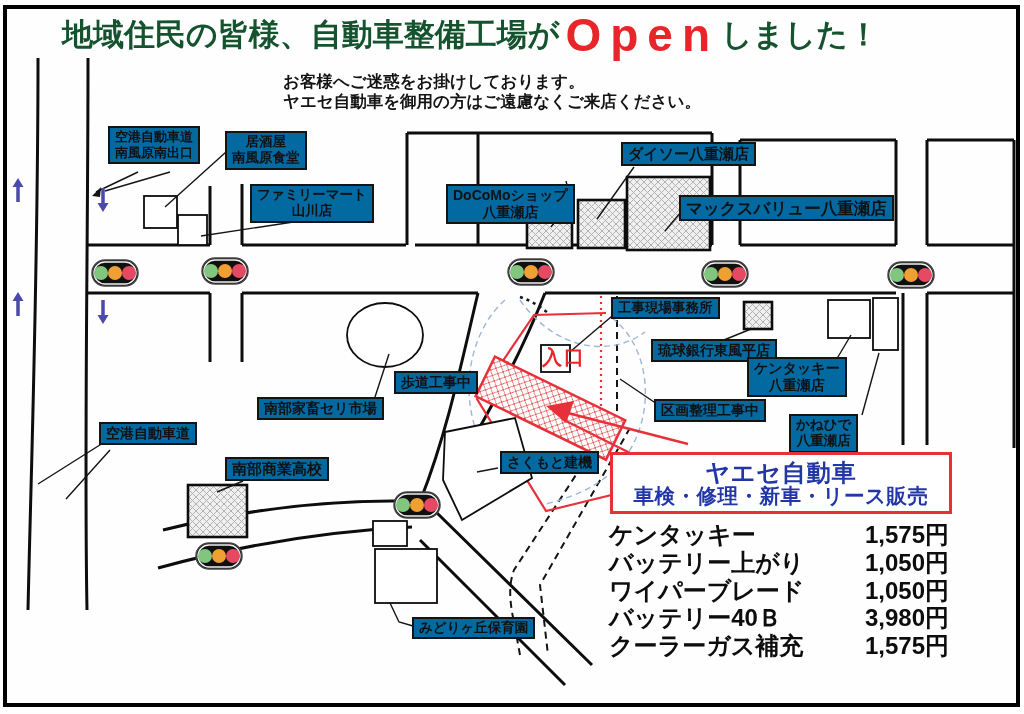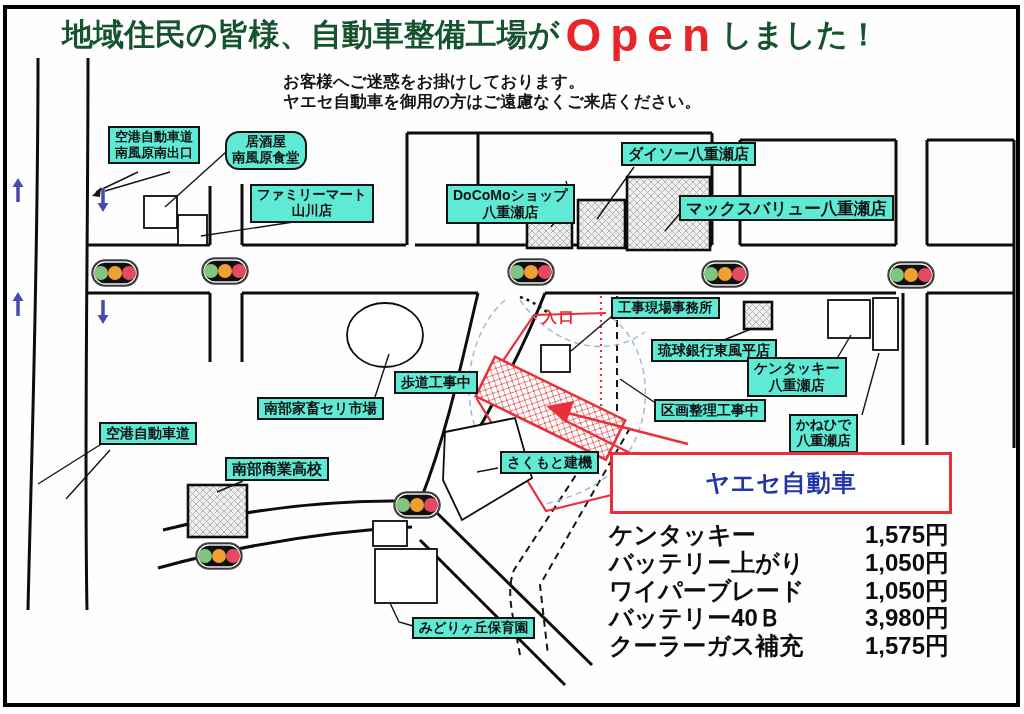--- a/index.html
+++ b/index.html
@@ -6,25 +6,25 @@
   #stage{position:relative;width:1024px;height:714px;background:#fefefe;overflow:hidden;
          font-family:"Liberation Sans","DejaVu Sans",sans-serif;color:#111;}
   #frame{position:absolute;left:3px;top:5px;right:4px;bottom:7px;border:4px solid #000;z-index:0;}
   #mapsvg{position:absolute;left:0;top:0;z-index:1;}
   #title{position:absolute;left:62px;top:12px;width:912px;display:flex;align-items:center;
          white-space:nowrap;z-index:3;}
   .t-black{font-size:31px;font-weight:800;letter-spacing:0px;color:#14532d;}
   .t-red{font-size:46px;font-weight:800;color:#e8262a;letter-spacing:9px;margin:0 2px 0 6px;line-height:1;}
   #notice{position:absolute;left:283px;top:72px;z-index:3;font-size:16.5px;font-weight:600;
           line-height:1.2;color:#141414;}
-  .mlabel{position:absolute;background:#5eead4;border:2px solid #141414;padding:1px 5px;
+  .mlabel{position:absolute;background:#0369a1;border:2px solid #141414;padding:1px 5px;
           font-size:13px;line-height:1.22;text-align:center;white-space:pre-line;
           font-weight:600;color:#111;z-index:4;}
   .nolabelbox{position:absolute;background:transparent;border:none;z-index:4;white-space:pre-line;}
-  #entrance{color:#e8262a;font-size:15px;font-weight:800;letter-spacing:2px;}
+  #entrance{color:#e8262a;font-size:20px;font-weight:800;letter-spacing:2px;margin-top:36px;}
   #shopbox{position:absolute;left:610px;top:452px;width:336px;height:56px;background:#fff;
            border:3px solid #e8303a;z-index:5;display:flex;flex-direction:column;
            align-items:center;justify-content:center;line-height:1.05;}
   #shopline1{display:flex;align-items:flex-end;gap:25px;white-space:nowrap;}
   .shop-name{color:#2336a8;font-size:24px;font-weight:800;letter-spacing:1px;}
   .shop-phone{color:#d9161f;font-size:25px;font-weight:800;}
   .phone-ico{color:#d9161f;font-size:19px;font-weight:700;margin-right:2px;}
   .shop-services{color:#2336a8;font-size:20.5px;font-weight:800;letter-spacing:0.5px;}
   #prices{position:absolute;left:609px;top:521px;width:340px;z-index:5;}
   .price-row{display:flex;justify-content:space-between;font-size:24px;font-weight:600;
@@ -216,21 +216,21 @@
         </g>
         <g>
           <line x1="103" y1="300" x2="103" y2="318" stroke="#4a4aad" stroke-width="3.5"></line>
           <polygon points="103,324 97.5,315 108.5,315" fill="#4a4aad"></polygon>
         </g>
       </g>
   </svg>
 
   <div class="mlabel" style="left:108px;top:126px;">空港自動車道
 南風原南出口</div>
-  <div class="mlabel" style="left:225px;top:131px;font-size:13.5px;border-radius:14px;">居酒屋
+  <div class="mlabel" style="left:225px;top:131px;font-size:13.5px;">居酒屋
 南風原食堂</div>
   <div class="mlabel" style="left:250px;top:184px;font-size:13.5px;">ファミリーマート
 山川店</div>
   <div class="mlabel" style="left:446px;top:162px;font-size:14px;font-weight:700;margin-top:22px;">DoCoMoショップ
 八重瀬店</div>
   <div class="mlabel" style="left:621px;top:142px;font-size:15px;font-weight:700;">ダイソー八重瀬店</div>
   <div class="mlabel" style="left:679px;top:195px;font-size:16.5px;font-weight:700;">マックスバリュー八重瀬店</div>
   <div class="mlabel" style="left:611px;top:297px;font-size:13.5px;">工事現場事務所</div>
   <div class="mlabel" style="left:651px;top:339px;font-size:14px;font-weight:700;">琉球銀行東風平店</div>
   <div class="mlabel" style="left:747px;top:357px;font-size:14px;">ケンタッキー
@@ -243,20 +243,21 @@
   <div class="mlabel" style="left:99px;top:422px;font-size:14px;">空港自動車道</div>
   <div class="mlabel" style="left:225px;top:457px;font-size:15px;">南部商業高校</div>
   <div class="mlabel" style="left:500px;top:451px;font-size:14px;">さくもと建機</div>
   <div class="mlabel" style="left:412px;top:617px;font-size:13.5px;">みどりヶ丘保育園</div>
   <div class="nolabelbox" id="entrance" style="left:542px;top:308px;">入口</div>
 
   <div id="shopbox">
     <div id="shopline1">
       <span class="shop-name">ヤエセ自動車</span>
     </div>
+    <div class="shop-services">車検・修理・新車・リース販売</div>
   </div>
 
   <div id="prices">
     <div class="price-row">
       <span>ケンタッキー</span>
       <span>1,575円</span>
     </div>
     <div class="price-row">
       <span>バッテリー上がり</span>
       <span>1,050円</span>

